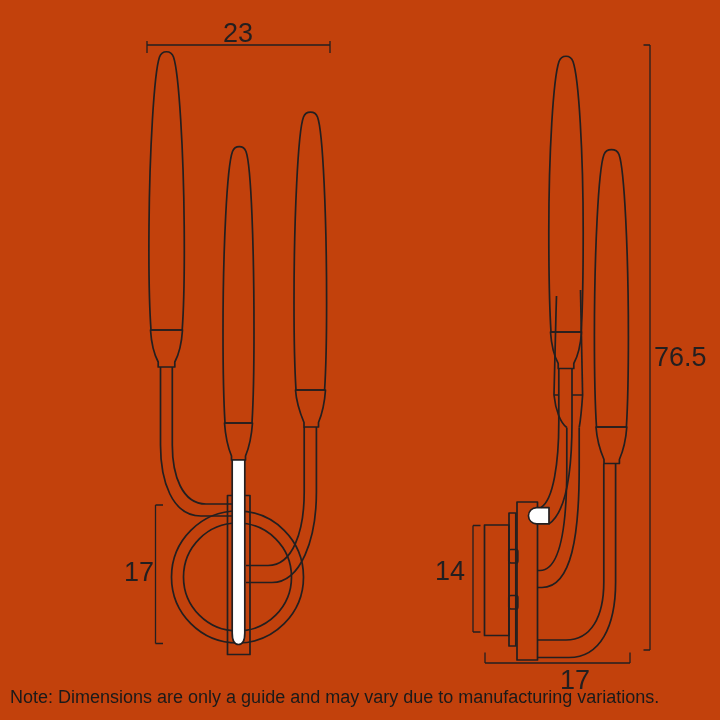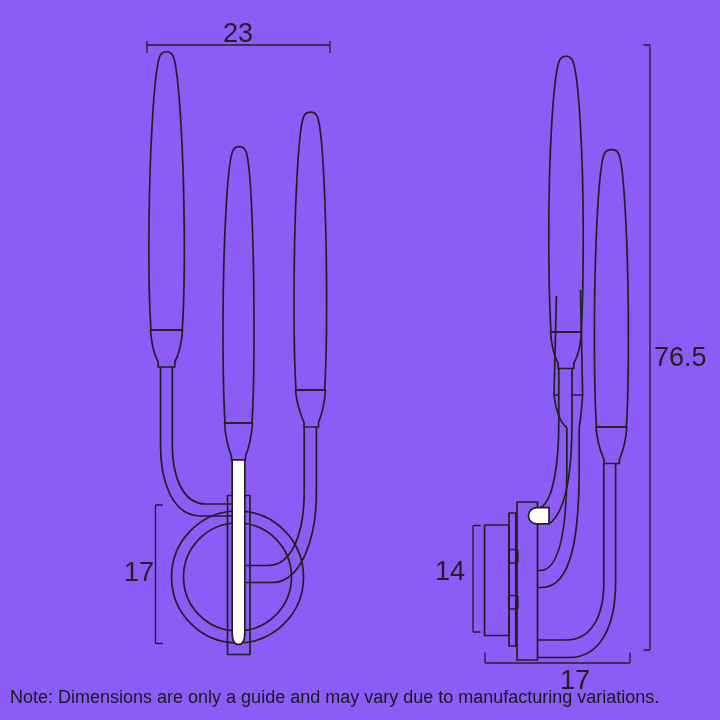--- a/index.html
+++ b/index.html
@@ -4,21 +4,21 @@
 <style>
   html, body {
     margin: 0;
     padding: 0;
     background: #ffffff;
   }
   .stage {
     position: relative;
     width: 720px;
     height: 720px;
-    background: #8b5cf6;
+    background: #c2410c;
     overflow: hidden;
     font-family: "Liberation Sans", sans-serif;
   }
   svg { display: block; }
   .line {
     fill: none;
     stroke: #231f20;
     stroke-width: 1.7;
     stroke-linecap: butt;
     stroke-linejoin: round;

